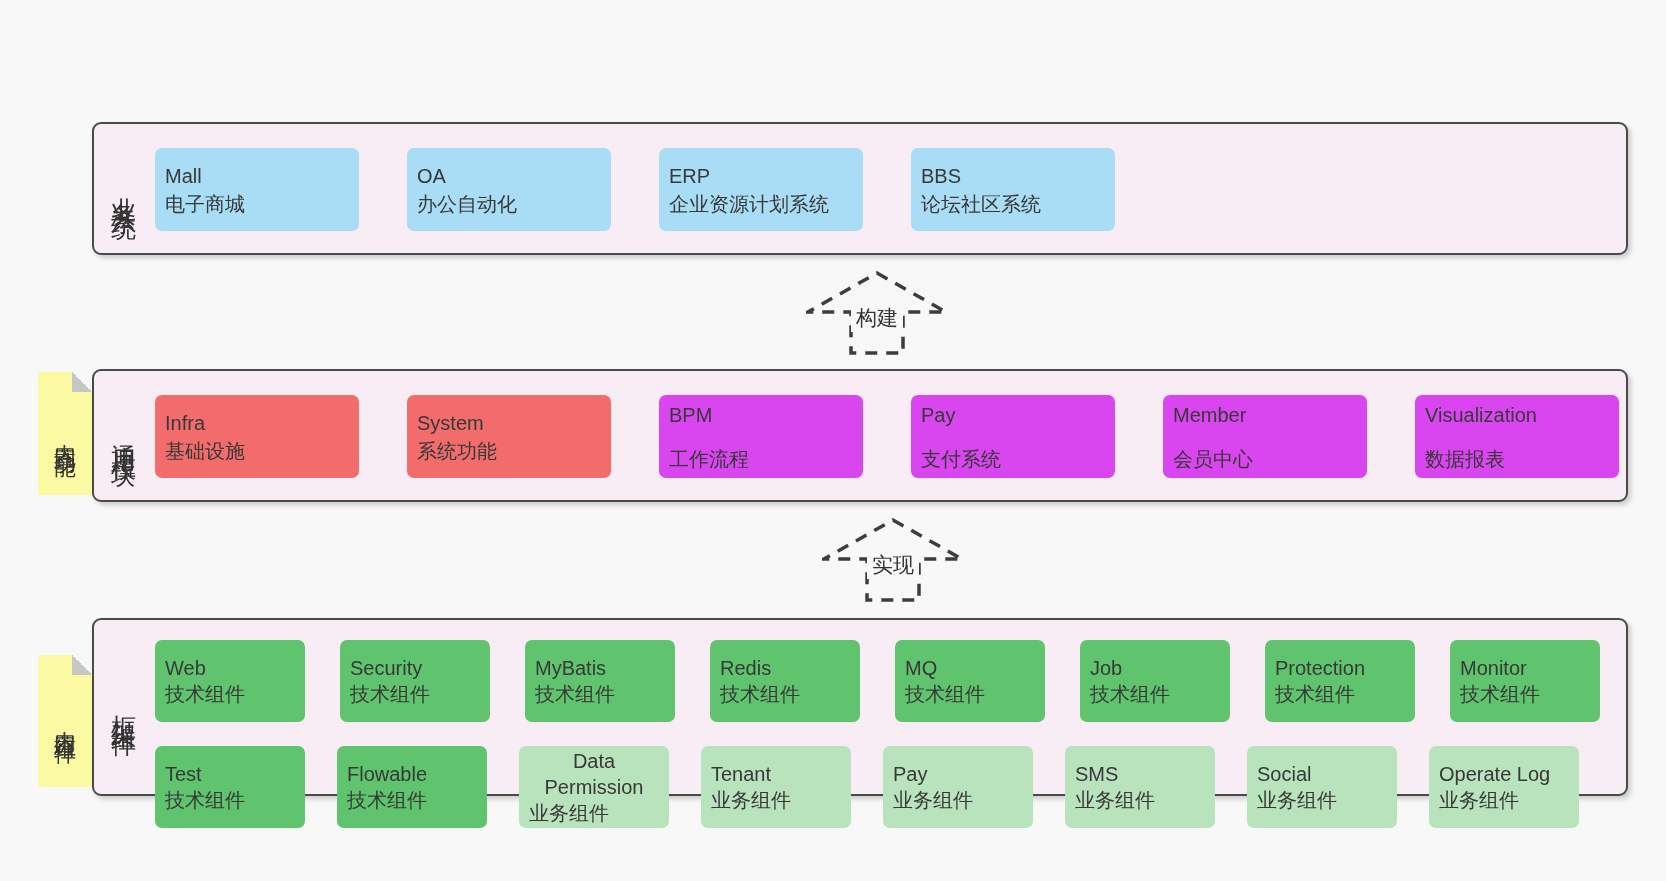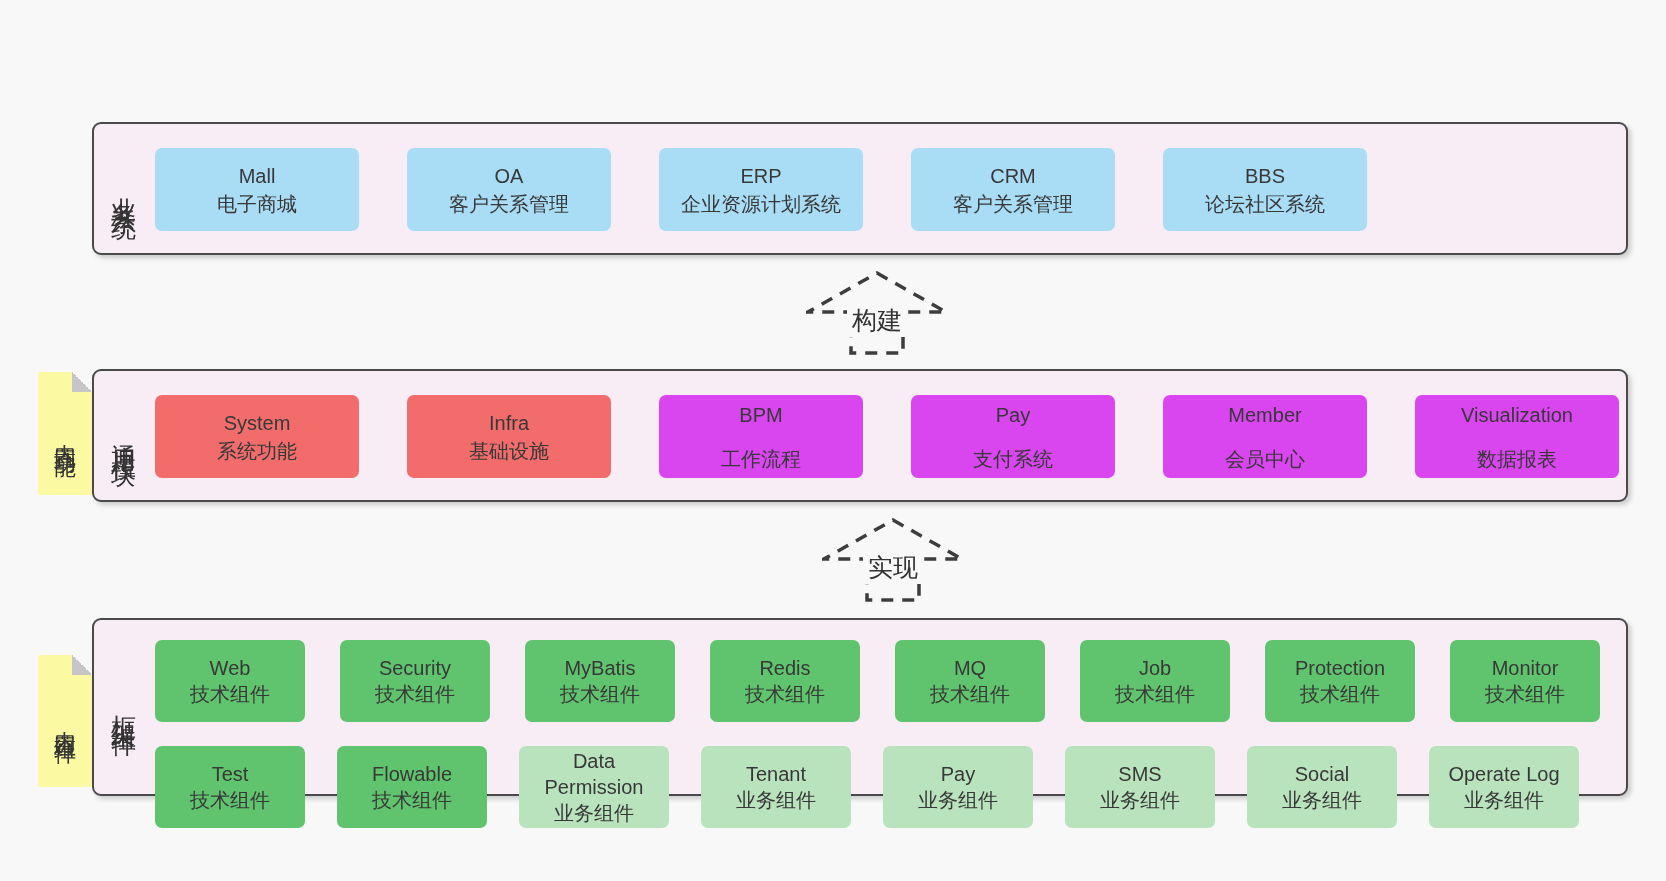--- a/index.html
+++ b/index.html
@@ -26,21 +26,21 @@
     writing-mode:vertical-rl;text-orientation:upright;
     font-size:25px;letter-spacing:6px;color:#333;
   }
   
   .boxes{position:absolute;left:61px;display:flex;gap:48px;}
   #layer1 .boxes,#layer2 .boxes{top:24px;}
   #layer3 .row1{top:20px;gap:35px;}
   #layer3 .row2{top:126px;gap:32px;}
   .box{
     box-sizing:border-box;border-radius:7px;
-    display:flex;flex-direction:column;align-items:center;justify-content:center;
+    display:flex;flex-direction:column;align-items:flex-start;justify-content:center;
     text-align:center;font-size:20px;line-height:28px;padding:9px 10px;
   }
   .w6{width:204px;height:83px;}
   .w8{width:150px;height:82px;line-height:26px;}
   .blue{background:#a9dcf5;}
   .red{background:#f26c6c;}
   .pink{background:#d946ef;gap:16px;}
   .green{background:#5fc46d;}
   .light{background:#b9e3bd;}
   
@@ -60,46 +60,42 @@
     background:linear-gradient(to bottom left,#f8f8f8 0 50%,#c6c6c6 50% 100%);
   }
   
   .arrow{position:absolute;width:142px;height:86px;}
   #arrow1{left:806px;top:270px;}
   #arrow2{left:822px;top:517px;}
   .arrow svg{position:absolute;left:0;top:0;}
   .arrow polygon{fill:none;stroke:#3d3d3d;stroke-width:3.5;stroke-dasharray:12 9;}
   .arrow-label{
     position:absolute;left:50%;top:34px;transform:translateX(-50%);
-    background:#f8f8f8;padding:0 5px;font-size:25px;color:#333;white-space:nowrap;
+    background:#f8f8f8;padding:0 5px;font-size:21px;color:#333;white-space:nowrap;
   }
 </style>
 </head>
 <body>
 
 <div class="layer" id="layer1">
   <div class="layer-label">
     <span>业务系统</span>
   </div>
   <div class="boxes">
     <div class="box blue w6">
       <div>Mall</div>
       <div>电子商城</div>
     </div>
     <div class="box blue w6">
       <div>OA</div>
-      <div>客户关系管理</div>
+      <div>办公自动化</div>
     </div>
     <div class="box blue w6">
       <div>ERP</div>
       <div>企业资源计划系统</div>
-    </div>
-    <div class="box blue w6">
-      <div>CRM</div>
-      <div>客户关系管理</div>
     </div>
     <div class="box blue w6">
       <div>BBS</div>
       <div>论坛社区系统</div>
     </div>
   </div>
 </div>
 
 <div class="arrow" id="arrow1">
   <svg width="142" height="86" viewBox="0 0 142 86">
@@ -112,26 +108,26 @@
   <span>内置功能</span>
   <i class="fold"></i>
 </div>
 
 <div class="layer" id="layer2">
   <div class="layer-label">
     <span>通用模块</span>
   </div>
   <div class="boxes">
     <div class="box red w6">
+      <div>Infra</div>
+      <div>基础设施</div>
+    </div>
+    <div class="box red w6">
       <div>System</div>
       <div>系统功能</div>
-    </div>
-    <div class="box red w6">
-      <div>Infra</div>
-      <div>基础设施</div>
     </div>
     <div class="box pink w6">
       <div>BPM</div>
       <div>工作流程</div>
     </div>
     <div class="box pink w6">
       <div>Pay</div>
       <div>支付系统</div>
     </div>
     <div class="box pink w6">

